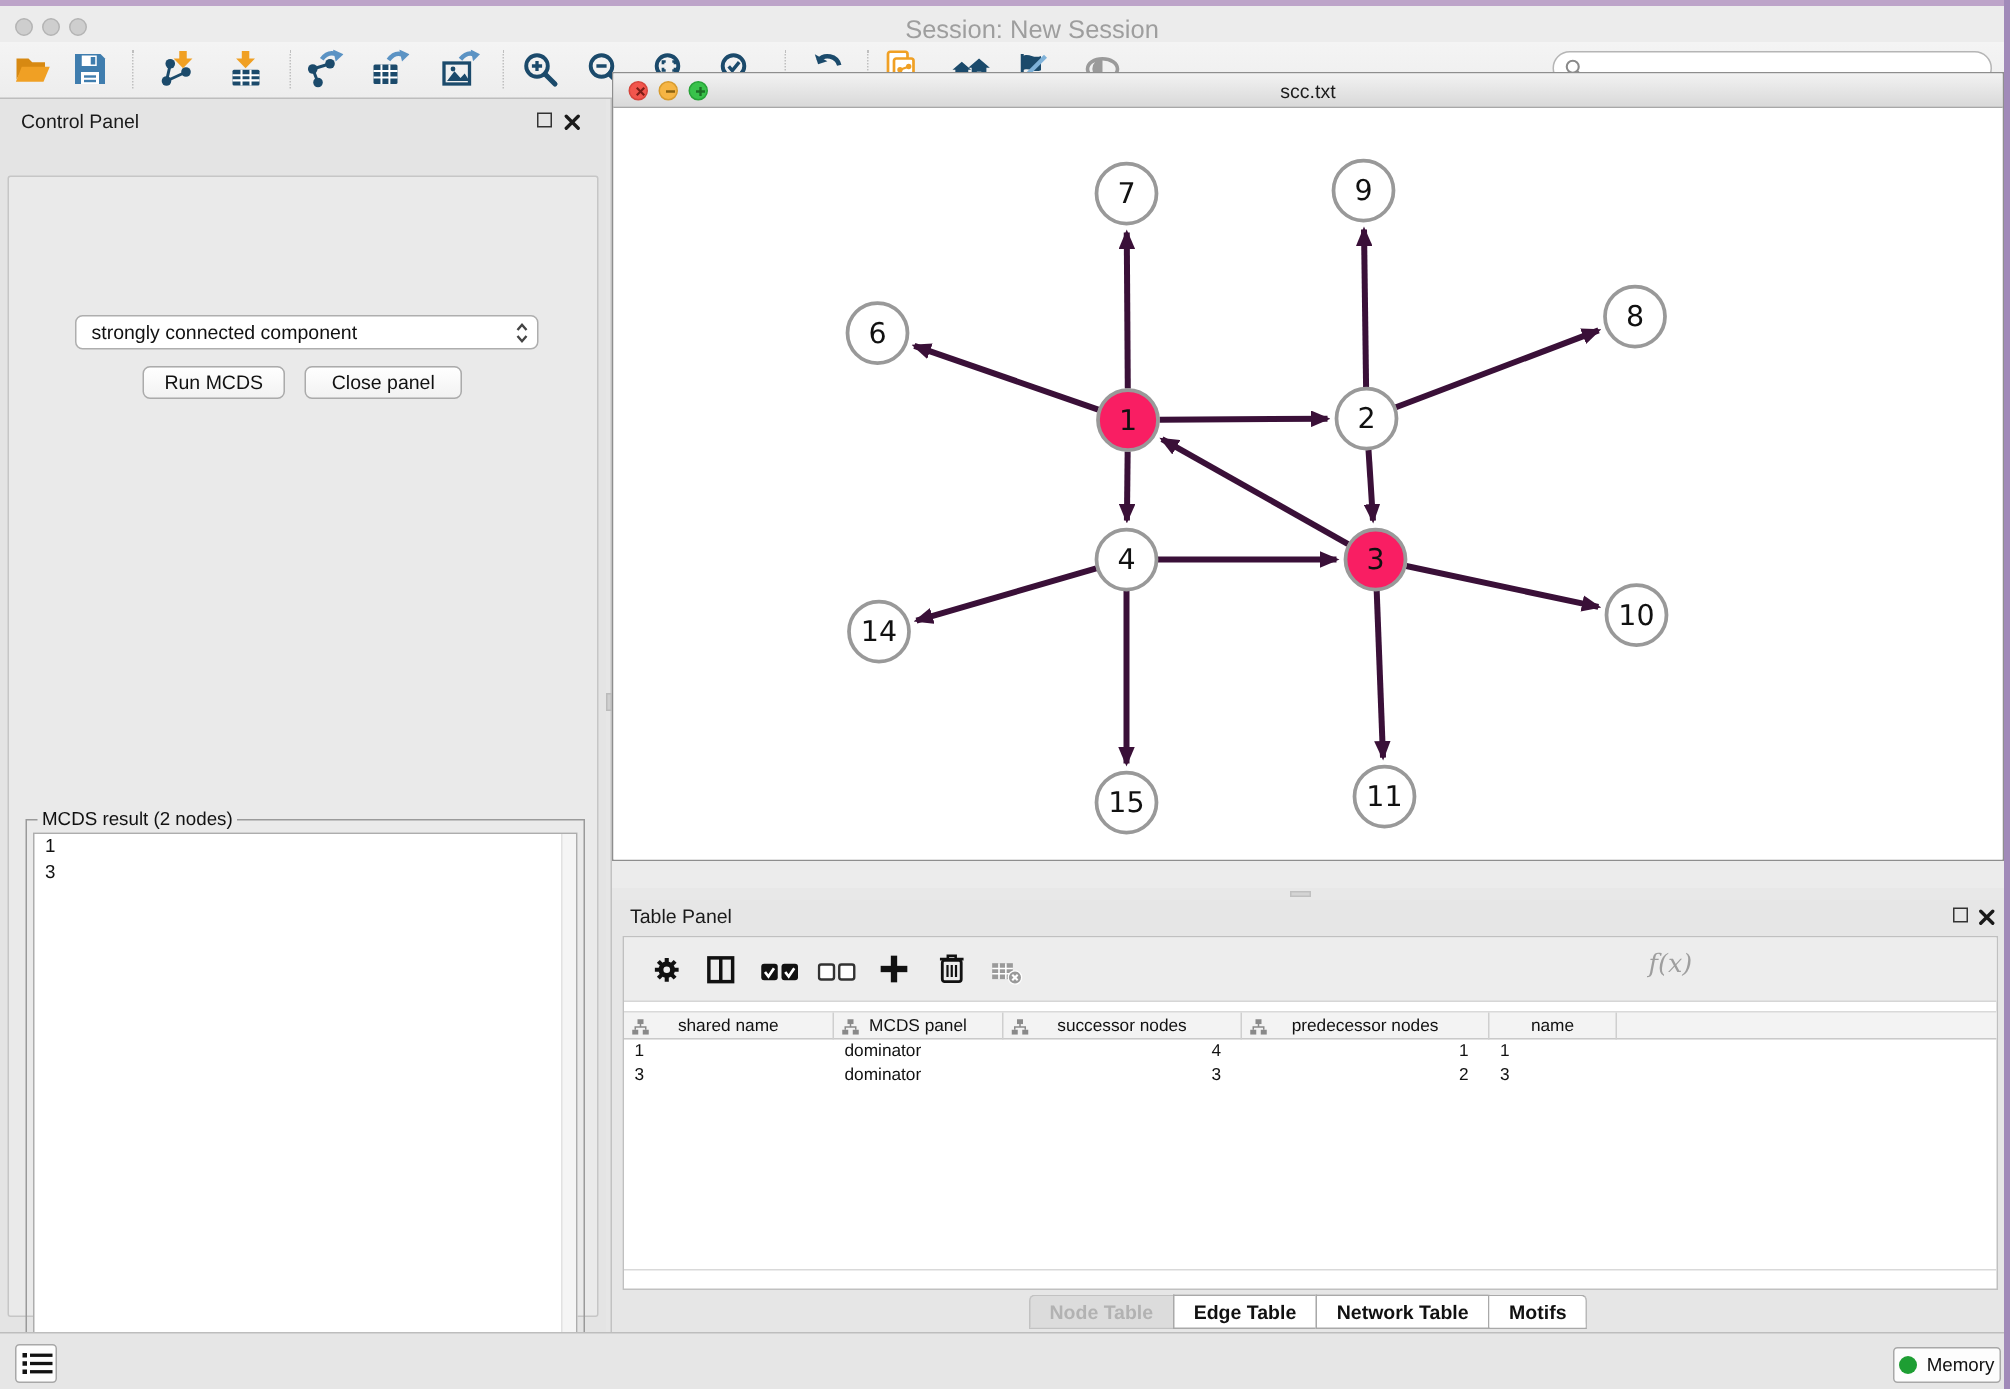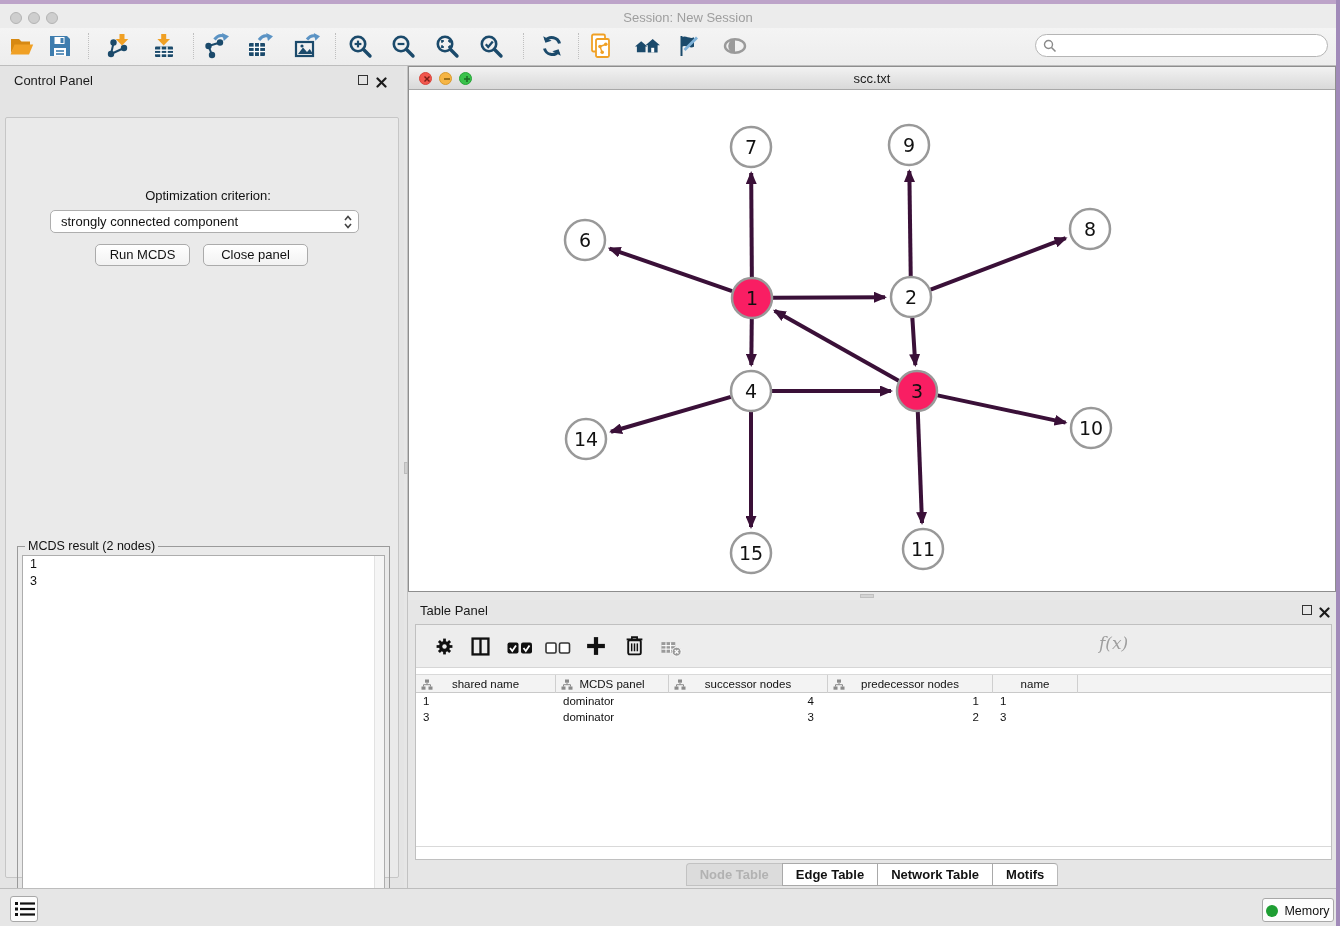--- a/index.html
+++ b/index.html
@@ -5,21 +5,21 @@
   * { margin:0; padding:0; box-sizing:border-box; }
   html,body { width:1340px; height:926px; background:#a890bd; font-family:"Liberation Sans",sans-serif; overflow:hidden; }
   .abs { position:absolute; }
   .app { position:absolute; left:0; top:0; width:1340px; height:926px; background:#ececec; }
   .strip-top { position:absolute; left:0; top:0; width:1340px; height:4px; background:#bda4c9; z-index:60; }
   .strip-right { position:absolute; left:1336px; top:0; width:4px; height:926px; background:#a18ab9; z-index:60; }
 
   
   .titlebar { position:absolute; left:0; top:4px; width:1336px; height:24px; background:#ececec; }
   .tl-dot { position:absolute; top:8px; width:12px; height:12px; border-radius:50%; background:#cecece; border:1px solid #b4b4b4; }
-  .main-title { position:absolute; left:0; right:0; top:6px; text-align:center; font-size:13px; color:#9e9e9e;margin-left:40px; }
+  .main-title { position:absolute; left:0; right:0; top:6px; text-align:center; font-size:17px; color:#9e9e9e;margin-left:40px; }
 
   
   .toolbar { position:absolute; left:0; top:28px; width:1336px; height:38px; background:linear-gradient(#f4f4f4,#ededed); border-bottom:1px solid #bdbdbd; }
   .tbtn { position:absolute; top:5px; width:26px; height:26px; cursor:default; }
   .tbtn svg { width:26px; height:26px; display:block; }
   .tsep { position:absolute; top:5px; width:1px; height:26px; border-left:1px dotted #bfbfbf; }
   .searchbox { position:absolute; left:1035px; top:6px; width:293px; height:23px; background:#fff; border:1px solid #b5b5b5; border-radius:12px; }
   .searchbox svg { position:absolute; left:7px; top:4px; width:14px; height:14px; }
   .searchbox input { position:absolute; left:26px; top:1px; width:260px; height:19px; border:none; outline:none; font-size:12px; background:transparent; }
 
@@ -44,21 +44,21 @@
   .listbox .sb { position:absolute; right:0; top:0; width:10px; height:100%; background:#f5f5f5; border-left:1px solid #e2e2e2; }
   .list-item { padding:1px 0 1px 7px; font-size:12.5px; color:#111; line-height:15px; }
 
   
   .vdivider { position:absolute; left:404px; top:66px; width:4px; height:822px; background:#e6e6e6; border-right:1px solid #c2c2c2; }
   .vgrab { position:absolute; left:0px; top:396px; width:4px; height:12px; background:#cfcfcf; border:1px solid #bbb; }
   .hsplit { position:absolute; left:408px; top:592px; width:928px; height:8px; background:#e8e8e8; }
   .hgrab { position:absolute; left:452px; top:2px; width:14px; height:4px; background:#d4d4d4; border:1px solid #c0c0c0; }
 
   
-  .netwin { position:absolute; left:408px; top:66px; width:928px; height:526px; border:1px solid #8e8e8e; background:#fff; }
+  .netwin { position:absolute; left:408px; top:48px; width:928px; height:526px; border:1px solid #8e8e8e; background:#fff; }
   .net-titlebar { position:absolute; left:0; top:0; width:926px; height:23px; background:linear-gradient(#f2f2f2,#d9d9d9); border-bottom:1px solid #a8a8a8; }
   .light { position:absolute; top:4.5px; width:13px; height:13px; border-radius:50%; }
   .light svg { position:absolute; left:2.5px; top:2.5px; width:8px; height:8px; }
   .net-title { position:absolute; left:0; right:0; top:4px; text-align:center; font-size:13px; color:#1a1a1a; }
   .net-canvas { position:absolute; left:0; top:23px; width:926px; height:501px; background:#fff; }
   .net-canvas svg { position:absolute; left:0; top:0; }
 
   
   .tpanel { position:absolute; left:408px; top:600px; width:928px; height:288px; background:#e6e6e6; }
   .tp-box { position:absolute; left:7px; top:24px; width:917px; height:236px; background:#fff; border:1px solid #c0c0c0; }
@@ -261,21 +261,20 @@
   <div class="cpanel">
     <div class="panel-title abs" style="left:14px; top:7px">Control Panel</div>
     <span class="float-ico abs" style="left:358px; top:9px"></span>
     <span class="close-x abs" style="left:376px; top:8px"><svg viewBox="0 0 11 11">
           <g stroke="#1a1a1a" stroke-width="2.2" stroke-linecap="round">
             <line x1="1.5" y1="1.5" x2="9.5" y2="9.5"></line>
             <line x1="9.5" y1="1.5" x2="1.5" y2="9.5"></line>
           </g>
         </svg></span>
     <div class="cp-box">
-      <div class="opt-label">Optimization criterion:</div>
       <div class="dropdown">
         <span>strongly connected component</span>
         <svg viewBox="0 0 10 16">
             <path d="M2 6l3-3.5L8 6" fill="none" stroke="#444" stroke-width="1.6"></path>
             <path d="M2 10l3 3.5L8 10" fill="none" stroke="#444" stroke-width="1.6"></path>
           </svg>
       </div>
       <div class="cp-btn" style="left:89px; width:95px">Run MCDS</div>
       <div class="cp-btn" style="left:197px; width:105px">Close panel</div>
       <div class="groupbox">

